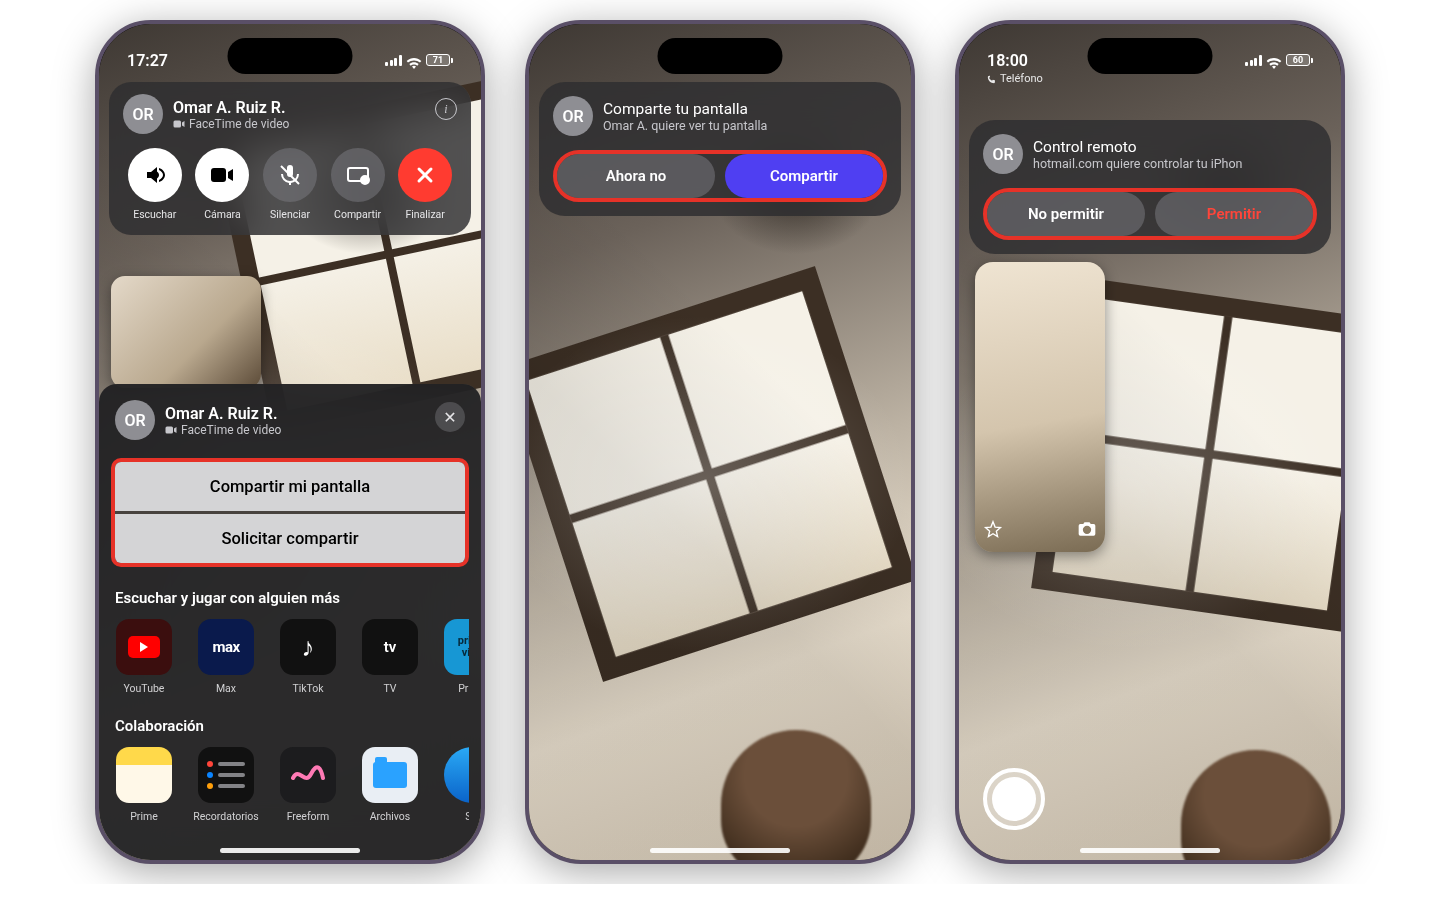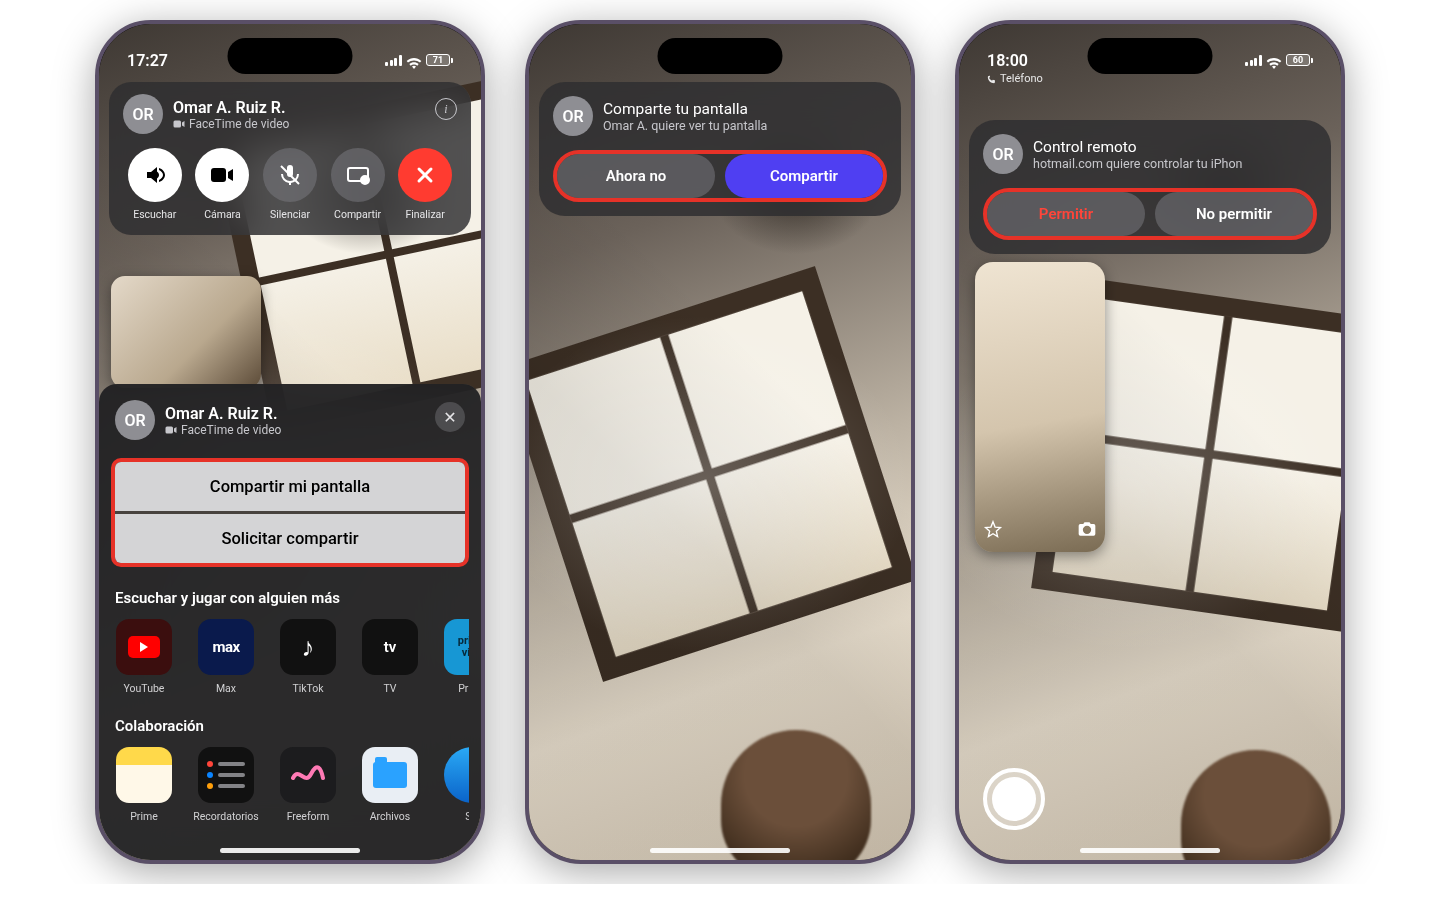--- a/index.html
+++ b/index.html
@@ -352,22 +352,22 @@
 
     <div class="banner banner2">
       <div class="row1">
         <div class="avatar">OR</div>
         <div style="overflow:hidden">
           <div class="banner-title">Control remoto</div>
           <div class="banner-sub" style="white-space:nowrap">hotmail.com quiere controlar tu iPhon</div>
         </div>
       </div>
       <div class="banner-btns">
+        <div class="bbtn gray">No permitir</div>
         <div class="bbtn red-text">Permitir</div>
-        <div class="bbtn gray">No permitir</div>
       </div>
     </div>
 
     <div class="pip2">
       <div class="pip-tools">
         <span><svg width="20" height="20" viewBox="0 0 24 24" fill="none" stroke="#fff" stroke-width="1.6">
               <polygon points="12 2 14.5 8.5 21 9 16 13.5 17.5 20 12 16.5 6.5 20 8 13.5 3 9 9.5 8.5 12 2"></polygon>
             </svg></span>
         <span><svg width="20" height="18" viewBox="0 0 24 20" fill="#fff">
               <path d="M9 2l-1.5 2H4a2 2 0 00-2 2v10a2 2 0 002 2h16a2 2 0 002-2V6a2 2 0 00-2-2h-3.5L15 2H9zm3 4a5 5 0 110 10 5 5 0 010-10z"></path>

